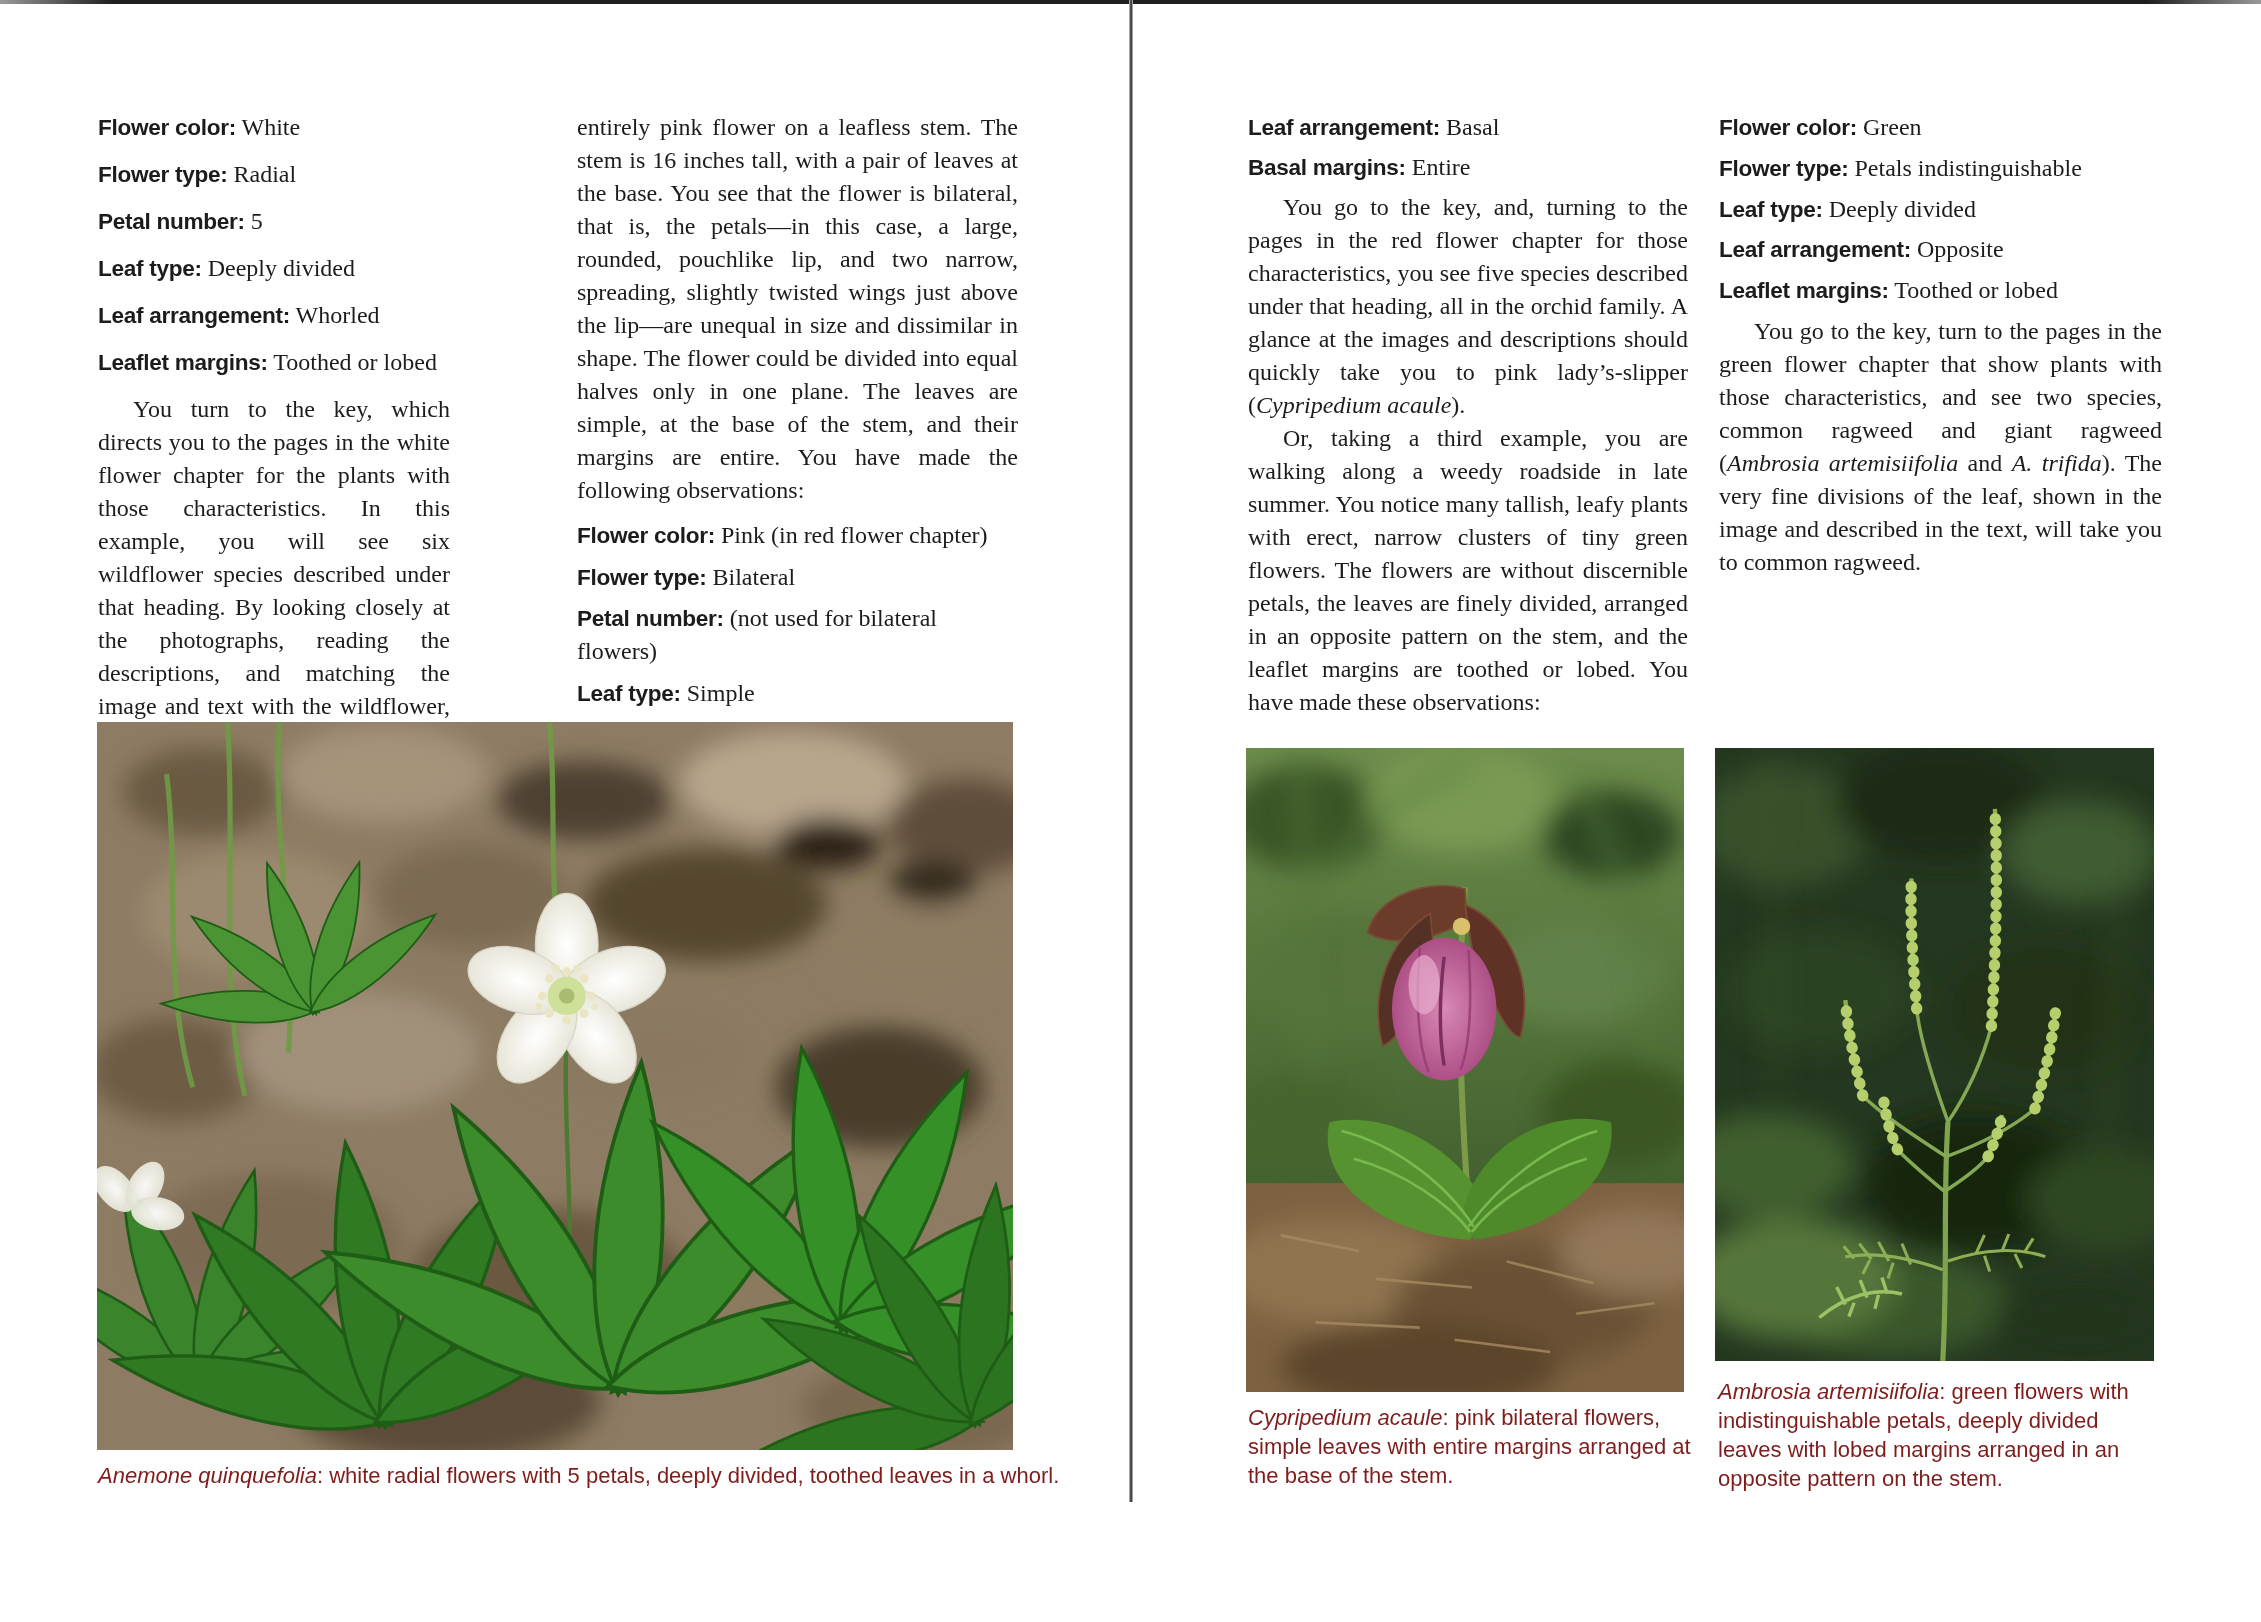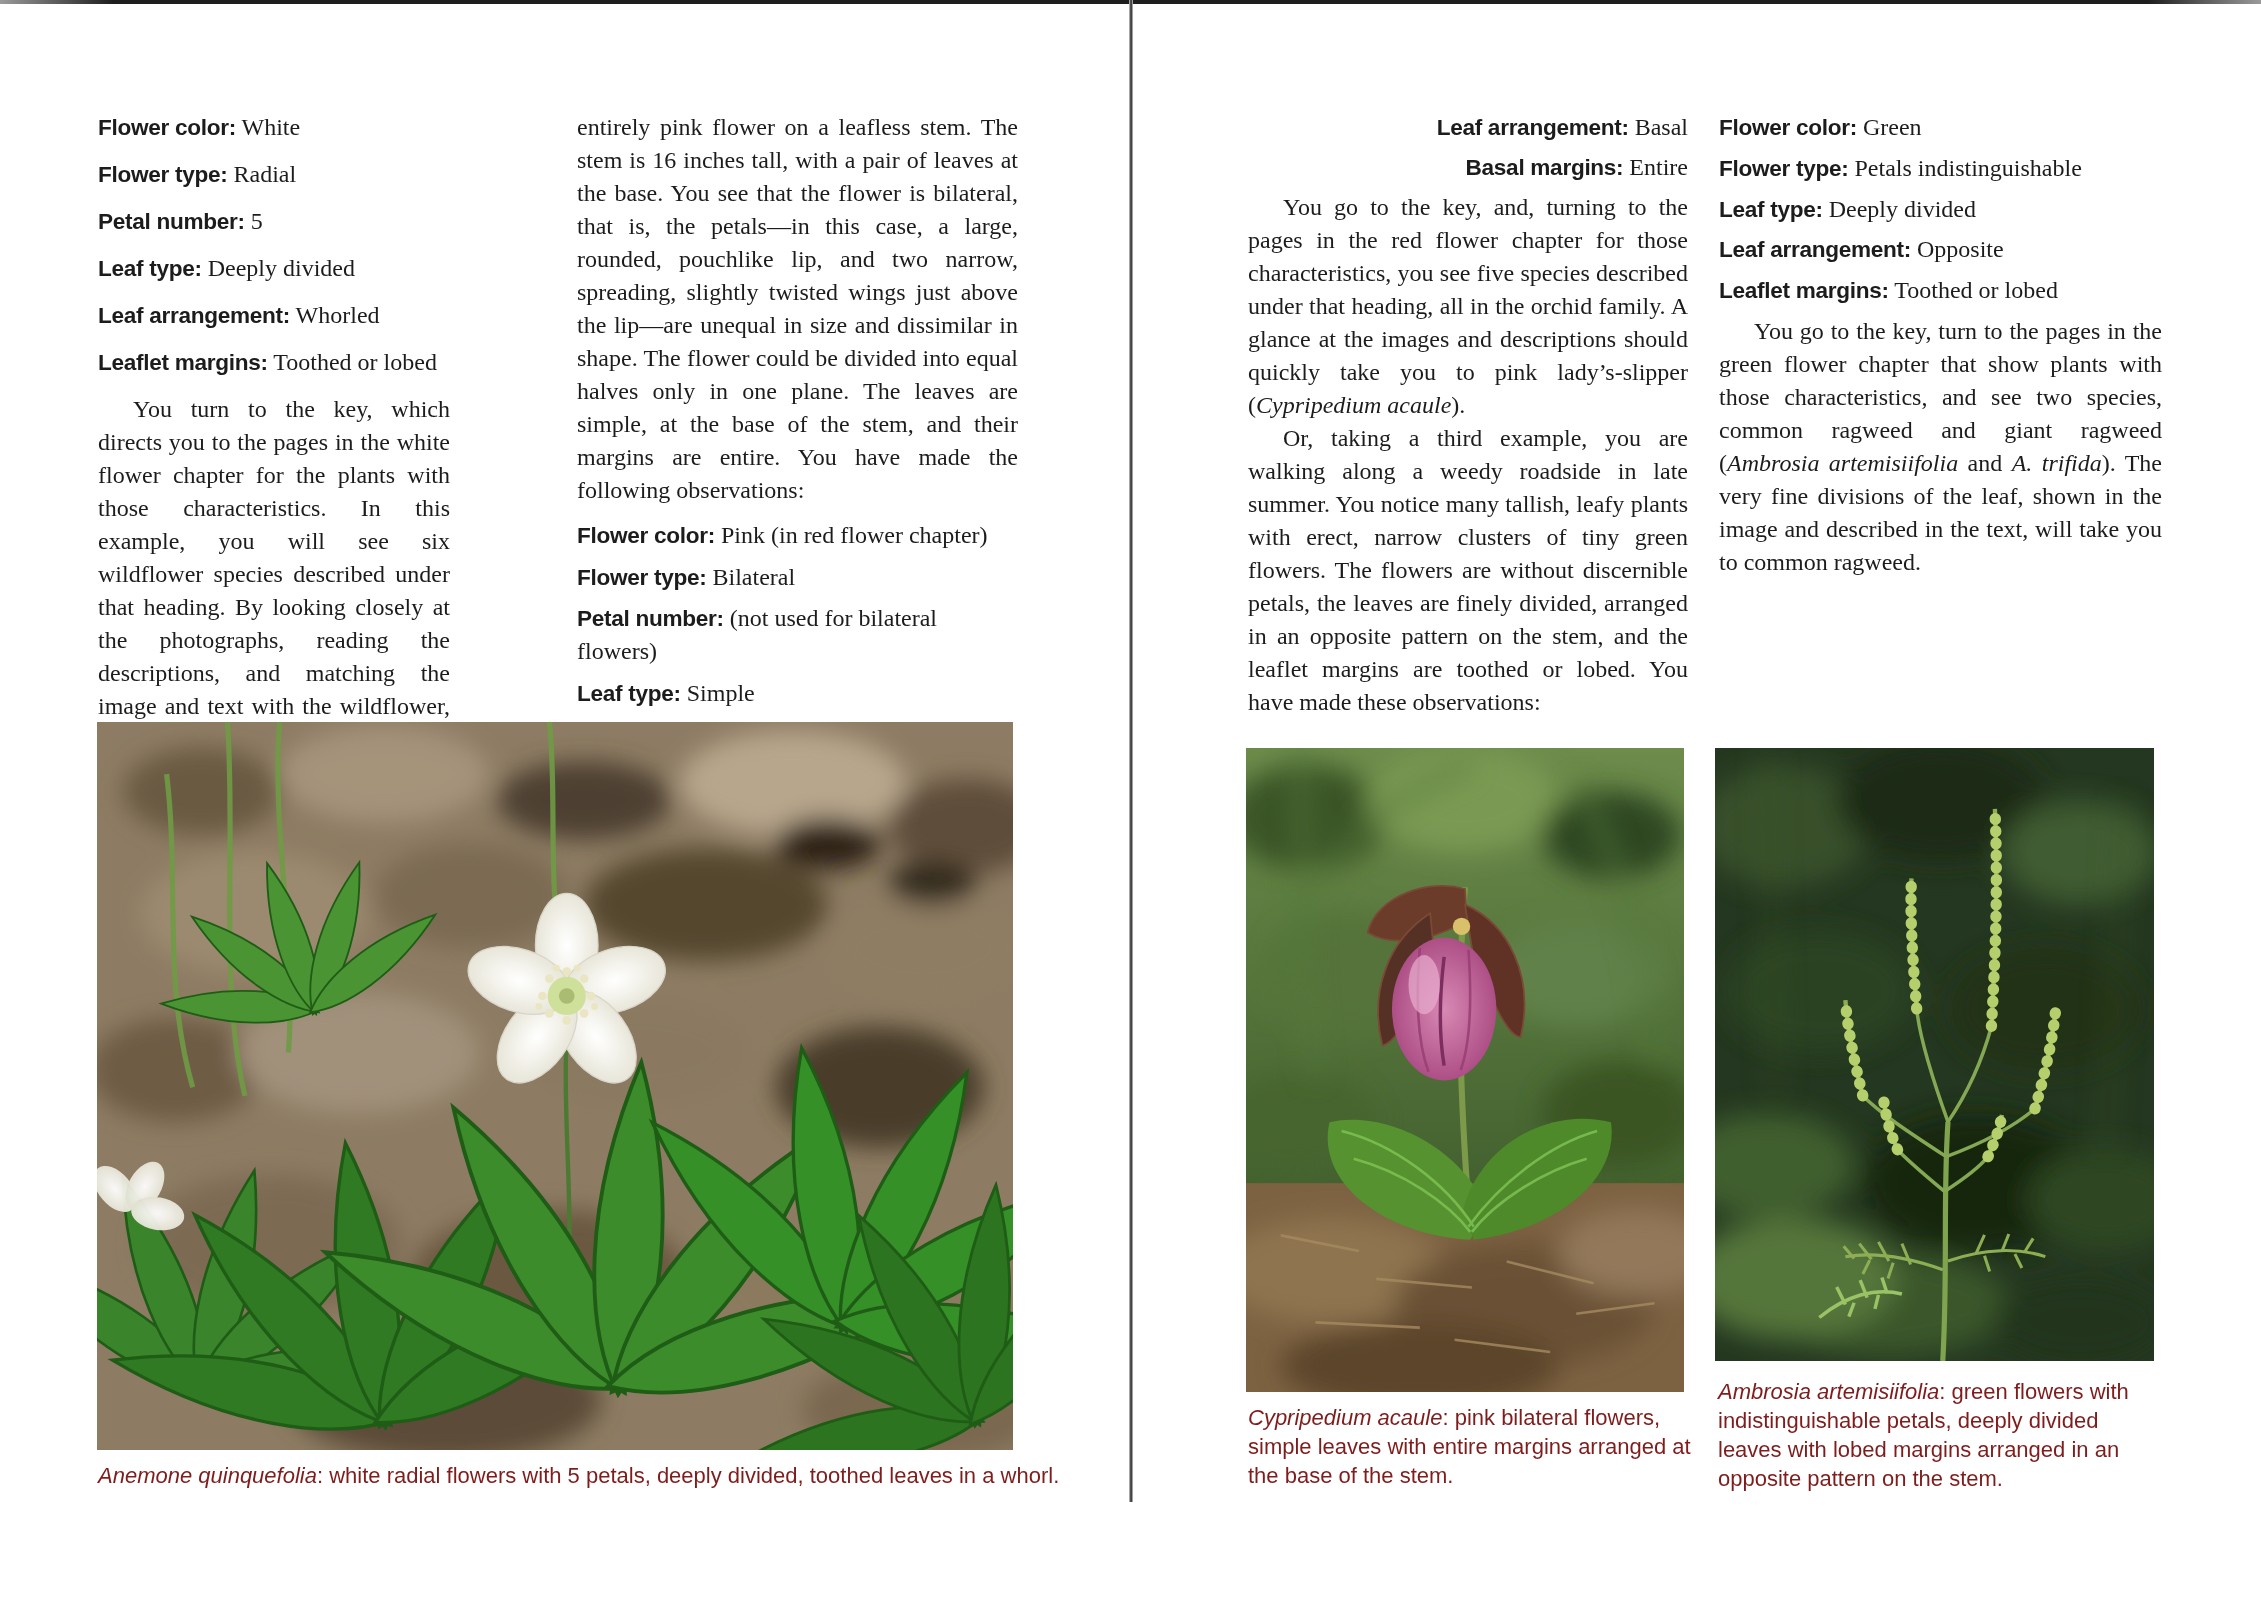--- a/index.html
+++ b/index.html
@@ -15,21 +15,21 @@
   .col1-right{left:1248px;width:440px;}
   .col2-right{left:1719px;width:443px;}
   p{margin:0;}
   .body{font-size:24px;line-height:33px;text-align:justify;}
   .body em{font-style:italic;}
   .indent{text-indent:35px;}
   .spec{font-size:24px;line-height:33px;margin:0 0 14px 0;}
   .lab{font-family:"Liberation Sans","DejaVu Sans",sans-serif;font-weight:700;
        font-size:22.6px;letter-spacing:-0.3px;}
   .specs-tight .spec{margin-bottom:8.7px;}
-  .specs-vtight .spec{margin-bottom:7px;text-align:right;}
+  .specs-vtight .spec{margin-bottom:7px;}
   .specs-mid .spec{margin-bottom:7.8px;}
   .after-para{margin-top:12px;}
   .para-top{margin-top:7px;}
   .photo{position:absolute;margin:0;overflow:hidden;background:#6b5a43;}
   .photo svg{display:block;width:100%;height:100%;}
   .photo-anemone{left:97px;top:722px;width:916px;height:728px;}
   .photo-cypripedium{left:1246px;top:748px;width:438px;height:644px;}
   .photo-ambrosia{left:1715px;top:748px;width:439px;height:613px;}
   .caption{position:absolute;font-family:"Liberation Sans","DejaVu Sans",sans-serif;
            font-size:22px;line-height:29px;color:#7f1d1d;}

